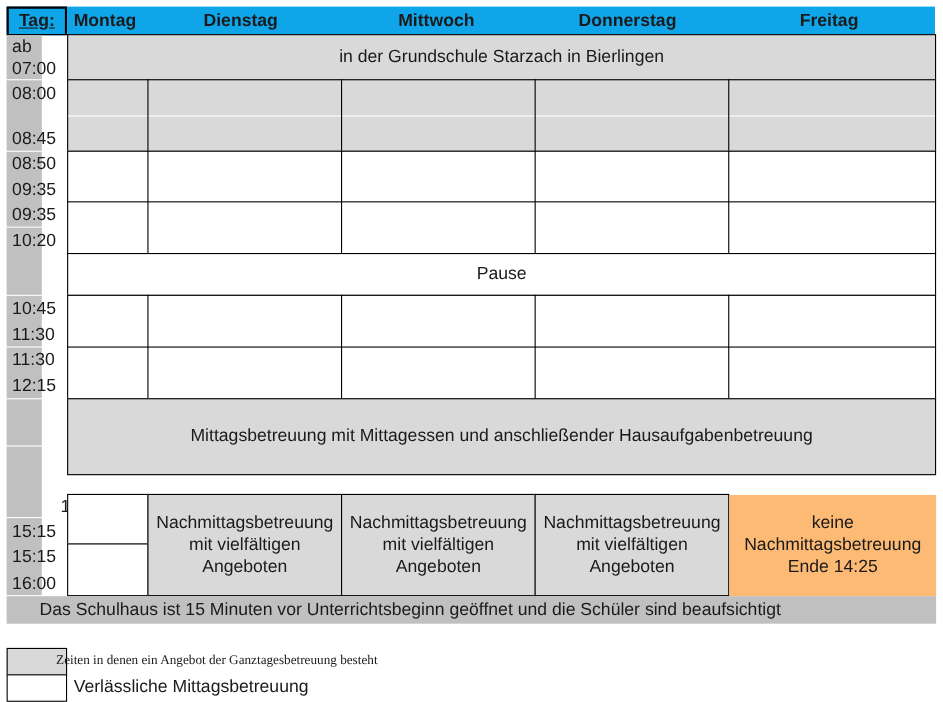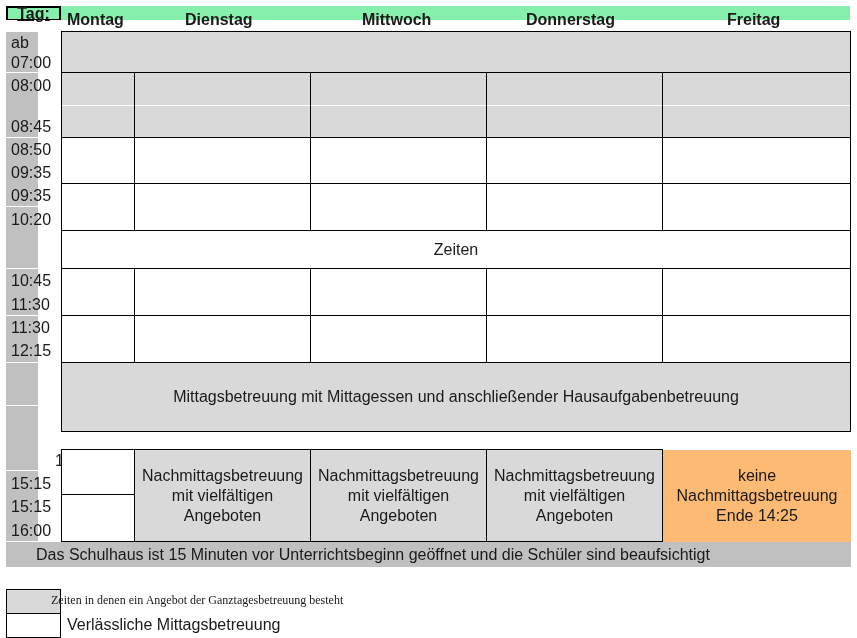--- a/index.html
+++ b/index.html
@@ -1,20 +1,20 @@
 <!DOCTYPE html>
 <html><head>
 <meta charset="utf-8">
 <style>
   html, body { margin:0; padding:0; background:#ffffff; }
   body { width:857px; height:638px; position:relative; overflow:hidden;
          font-family:"Liberation Sans", sans-serif; color:#1a1a1a; }
   .abs { position:absolute; box-sizing:border-box; }
-  .hdr { background:#86efac; font-weight:bold; font-size:16px; display:flex;
-         align-items:center; justify-content:center; top:6px; height:14px;text-decoration:underline; }
+  .hdr { background:#0ea5e9; font-weight:bold; font-size:16px; display:flex;
+         align-items:center; justify-content:center; top:6px; height:26px;text-decoration:underline; }
   .time { background:#c0c0c0; font-size:16px; left:6px; width:32px; padding-left:5px; }
   .time .t { position:absolute; left:5px; }
   .lg { background:#d9d9d9; }
   .wh { background:#ffffff; }
   .dk { background:#fdba74; }
   .cell { border:1px solid #000; }
   .ctext { display:flex; align-items:center; justify-content:center; text-align:center;
            font-size:16px; line-height:20px; }
   .wline { background:#ffffff; height:1px; }
 </style>
@@ -52,37 +52,38 @@
 <div class="abs wline" style="left:6px;width:55px;top:72px;"></div>
 <div class="abs wline" style="left:6px;width:55px;top:137px;"></div>
 <div class="abs wline" style="left:6px;width:55px;top:206px;"></div>
 <div class="abs wline" style="left:6px;width:55px;top:268px;"></div>
 <div class="abs wline" style="left:6px;width:55px;top:315px;"></div>
 <div class="abs wline" style="left:6px;width:55px;top:362px;"></div>
 <div class="abs wline" style="left:6px;width:55px;top:405px;"></div>
 <div class="abs wline" style="left:6px;width:55px;top:470px;"></div>
 
 <div class="abs lg cell ctext" style="left:61px;top:31px;width:790px;height:42px;flex-direction:column;">
+  <span>in der Grundschule Starzach in Bierlingen</span>
 </div>
 
 <div class="abs lg" style="left:61px;top:72px;width:790px;height:66px;border:1px solid #000;"></div>
 <div class="abs wline" style="left:62px;width:788px;top:105px;"></div>
 <div class="abs" style="left:134px;top:72px;width:1px;height:66px;background:#000;"></div>
 <div class="abs" style="left:310px;top:72px;width:1px;height:66px;background:#000;"></div>
 <div class="abs" style="left:486px;top:72px;width:1px;height:66px;background:#000;"></div>
 <div class="abs" style="left:662px;top:72px;width:1px;height:66px;background:#000;"></div>
 
 <div class="abs wh" style="left:61px;top:137px;width:790px;height:94px;border:1px solid #000;"></div>
 <div class="abs" style="left:61px;top:183px;width:790px;height:1px;background:#000;"></div>
 <div class="abs" style="left:134px;top:137px;width:1px;height:94px;background:#000;"></div>
 <div class="abs" style="left:310px;top:137px;width:1px;height:94px;background:#000;"></div>
 <div class="abs" style="left:486px;top:137px;width:1px;height:94px;background:#000;"></div>
 <div class="abs" style="left:662px;top:137px;width:1px;height:94px;background:#000;"></div>
 
-<div class="abs wh cell ctext" style="left:61px;top:230px;width:790px;height:39px;">Zeiten</div>
+<div class="abs wh cell ctext" style="left:61px;top:230px;width:790px;height:39px;">Pause</div>
 
 <div class="abs wh" style="left:61px;top:268px;width:790px;height:95px;border:1px solid #000;"></div>
 <div class="abs" style="left:61px;top:315px;width:790px;height:1px;background:#000;"></div>
 <div class="abs" style="left:134px;top:268px;width:1px;height:95px;background:#000;"></div>
 <div class="abs" style="left:310px;top:268px;width:1px;height:95px;background:#000;"></div>
 <div class="abs" style="left:486px;top:268px;width:1px;height:95px;background:#000;"></div>
 <div class="abs" style="left:662px;top:268px;width:1px;height:95px;background:#000;"></div>
 
 <div class="abs lg cell ctext" style="left:61px;top:362px;width:790px;height:70px;">Mittagsbetreuung mit Mittagessen und anschließender Hausaufgabenbetreuung</div>
 

